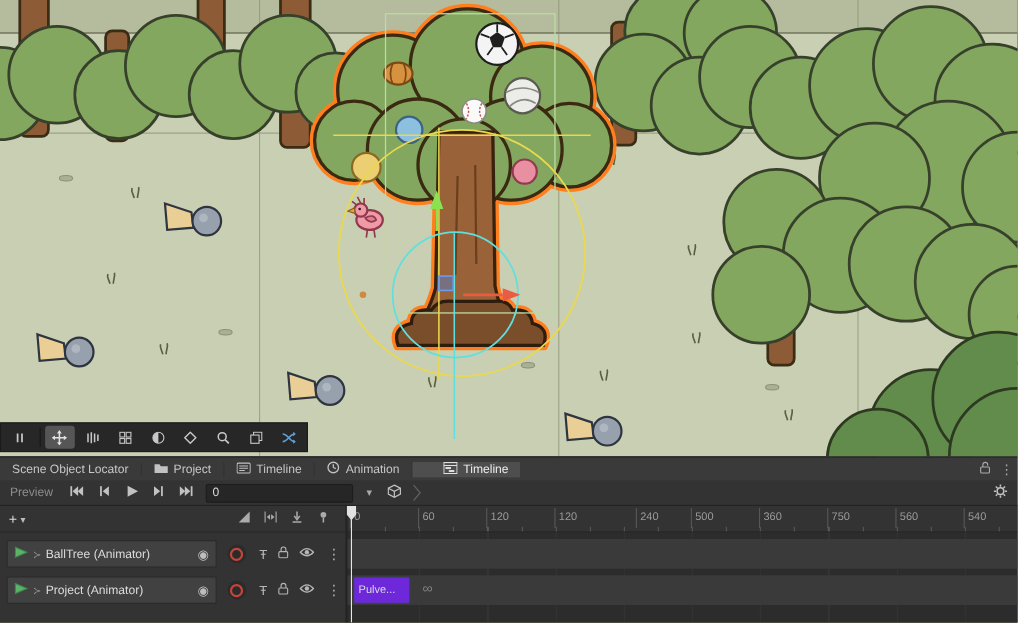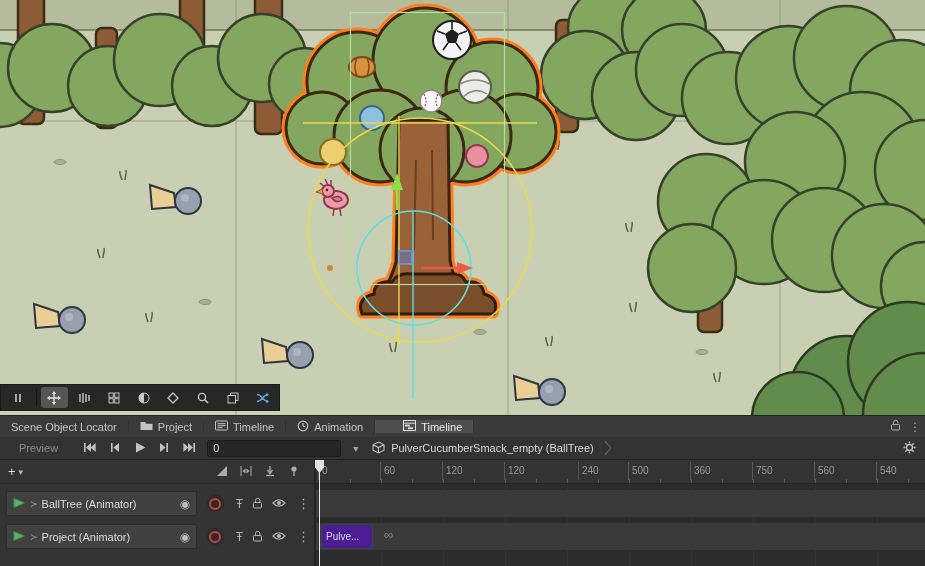--- a/index.html
+++ b/index.html
@@ -27,21 +27,21 @@
   .tab{display:flex;align-items:center;gap:5px;padding:0 11px;font-size:11px;color:#c6c6c6;border-right:1px solid #323232;cursor:default;}
   .tab.active{background:#4e4e4e;color:#ececec;padding-left:28px;}
   .tabbar-spacer{flex:1;}
   .pane-btn{display:flex;align-items:center;justify-content:center;width:20px;color:#ababab;font-size:12px;}
   
   .tl-toolbar{
     position:absolute;top:437px;left:0;width:925px;height:23px;background:#333;
     border-bottom:1px solid #232323;box-sizing:border-box;
     display:flex;align-items:center;font-size:11px;color:#bbb;
   }
-  .preview-btn{color:#8d8d8d;padding:0 19px;}
+  .preview-btn{color:#8d8d8d;padding:0 9px;}
   .transport-btn{width:25px;height:100%;display:flex;align-items:center;justify-content:center;}
   .frame-field{
     width:122px;height:15px;background:#262626;border:1px solid #1c1c1c;border-radius:2px;
     color:#dcdcdc;padding:0 5px;margin-left:5px;display:flex;align-items:center;
   }
   .dropdown-caret{margin-left:12px;color:#a8a8a8;font-size:10px;}
   .breadcrumb{margin-left:14px;display:flex;align-items:center;gap:6px;color:#dadada;}
   .breadcrumb-chevron{margin-left:4px;display:flex;align-items:center;}
   .tl-gear{margin-left:auto;margin-right:9px;display:flex;align-items:center;}
   
@@ -73,21 +73,21 @@
   }
   .ruler-label{position:absolute;top:5px;font-size:10px;color:#9a9a9a;}
   .ruler-label::before{content:'';position:absolute;left:-4px;top:-3px;width:1px;height:18px;background:#585858;}
   .lanes{
     position:absolute;left:316px;top:24px;width:609px;height:82px;background:#2c2c2c;
     background-image:repeating-linear-gradient(90deg,rgba(255,255,255,0.035) 0 1px,transparent 1px 62px);
     background-position-x:3px;
   }
   .lane-row{position:absolute;left:0;width:609px;height:27px;background:#3a3a3a;}
   .clip{
-    position:absolute;left:5px;top:1px;width:52px;height:25px;background:#4c1d95;
+    position:absolute;left:5px;top:1px;width:52px;height:25px;background:#6d28d9;
     border:1px solid #39434f;border-radius:2px;box-sizing:border-box;
     color:#d6dce2;font-size:10px;display:flex;align-items:center;padding:0 4px;
     overflow:hidden;white-space:nowrap;
   }
   .loop-glyph{position:absolute;left:68px;top:5px;color:#858585;font-size:13px;line-height:1;}
   .playhead-line{position:absolute;left:319px;top:0;width:1px;height:106px;background:#e6e6e6;z-index:6;}
   .playhead-marker{
     position:absolute;left:315px;top:0;width:9px;height:13px;background:#e2e2e2;z-index:7;
     clip-path:polygon(0 0,100% 0,100% 58%,50% 100%,0 58%);
   }
@@ -447,21 +447,20 @@
     <span>0</span>
   </div>
   <div class="dropdown-caret">▾</div>
   <div class="breadcrumb">
     <span><svg width="13" height="13">
           <g fill="none" stroke="#c2c2c2" stroke-width="1.1">
             <path d="M6.5,1 L12,3.8 V9.2 L6.5,12 L1,9.2 V3.8 Z"></path>
             <path d="M1,3.8 L6.5,6.6 L12,3.8 M6.5,6.6 V12"></path>
           </g>
         </svg></span>
-    <span>PulverCucumberSmack_empty (BallTree)</span>
     <span class="breadcrumb-chevron">
         <svg width="8" height="16">
           <path d="M1,1 L7,8 L1,15" stroke="#5c5c5c" fill="none" stroke-width="1.3"></path>
         </svg>
       </span>
   </div>
   <div class="tl-gear">
     <span><svg width="13" height="13">
           <g stroke="#c2c2c2" stroke-width="1.4" fill="none">
             <circle cx="6.5" cy="6.5" r="3"></circle>

